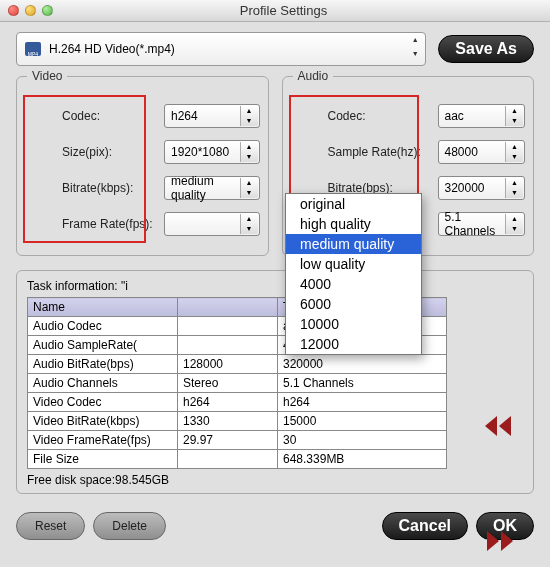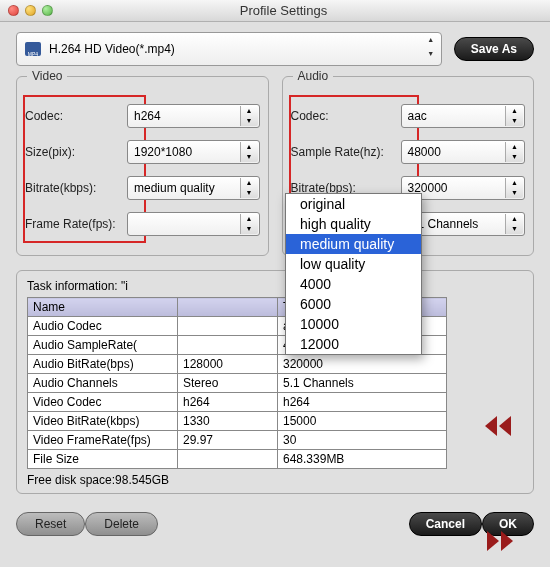--- a/index.html
+++ b/index.html
@@ -11,46 +11,46 @@
   .tl.yellow { background: radial-gradient(circle at 30% 30%, #ffe07a, #e0a528); }
   .tl.green { background: radial-gradient(circle at 30% 30%, #aef0a0, #58b348); }
   .title { flex: 1; text-align: center; font-size: 13px; color: #333; margin-left: -48px; }
   .content { padding: 10px 16px 12px; position: relative; }
   .toprow { display: flex; align-items: center; gap: 12px; margin-bottom: 10px; }
   .profileselect { flex: 1; height: 26px; background: linear-gradient(#fff,#eee); border: 1px solid #999; border-radius: 4px; display: flex; align-items: center; padding: 16px 8px; position: relative; }
   .profileselect .icon { width: 16px; height: 14px; background: #355a9a; border-radius: 2px; margin-right: 8px; position: relative; }
   .profileselect .icon::after { content: "MP4"; position: absolute; bottom: -1px; left: 0; right: 0; font-size: 5px; color: #fff; text-align: center; }
   .profileselect .stepper { position: absolute; right: 2px; top: 2px; bottom: 2px; width: 16px; display: flex; flex-direction: column; }
   .stepbtn { flex:1; font-size:7px; text-align:center; line-height:10px; color:#333; }
-  .blackbtn { background: linear-gradient(#4a4a4a,#1a1a1a); color: #fff; border: 1px solid #000; border-radius: 14px; padding: 4px 16px; font-size: 12px; font-weight: bold; cursor: pointer; }
+  .blackbtn { background: linear-gradient(#4a4a4a,#1a1a1a); color: #fff; border: 1px solid #000; border-radius: 14px; padding: 4px 16px; font-size: 16px; font-weight: bold; cursor: pointer; }
   .panels { display: flex; gap: 13px; position: relative; }
   .panel { flex: 1; border: 1px solid #aaa; border-radius: 6px; padding: 26px 8px 8px 8px; position: relative; }
   .panel-title { position: absolute; top: -8px; left: 10px; background: #e0e0e0; padding: 0 5px; font-size: 12px; color: #333; }
   .redbox { position: absolute; top: 18px; left: 6px; width: 123px; border: 2px solid #d62626; pointer-events: none; }
   #redbox-video { height: 148px; }
   #redbox-audio { height: 148px; width: 130px; }
-  .row { display: flex; align-items: center; margin-bottom: 10px; height: 26px; }
+  .row { display: flex; align-items: center; margin-bottom: 10px; height: 26px; padding-left: 37px; }
   .row label { width: 102px; font-size: 12px; color: #222; }
   .panel.audio .row label { width: 110px; }
   .combo { flex: 1; height: 24px; background: linear-gradient(#fff,#f0f0f0); border: 1px solid #888; border-radius: 3px; display: flex; align-items: center; padding: 0 22px 0 6px; position: relative; font-size: 12px; }
   .combo .stepper { position: absolute; right: 1px; top: 1px; bottom: 1px; width: 18px; border-left: 1px solid #aaa; display:flex; flex-direction:column; background:linear-gradient(#fff,#ddd); border-radius:0 2px 2px 0;}
   .combo .stepper div{flex:1;font-size:7px;text-align:center;line-height:10px;}
   .taskbox { border: 1px solid #aaa; border-radius: 6px; margin-top: 14px; padding: 8px 10px 6px; position: relative; }
   .taskhead { font-size: 12px; margin-bottom: 4px; }
   table.info { border-collapse: collapse; width: 420px; font-size: 12px; }
   table.info th, table.info td { border: 1px solid #888; padding: 2px 5px; text-align: left; height: 19px; background: #fff; }
   table.info th { background: linear-gradient(#d3d3ee,#bcbcdc); font-weight: normal; }
   .freedisk { font-size: 12px; margin-top: 4px; }
   .arrowbtn { position: absolute; right: 14px; width: 34px; height: 24px; display:flex; cursor:pointer; }
   .arrowbtn.prev { top: 145px; }
   .arrowbtn.next { top: 260px; }
   .tri { width: 0; height: 0; border-top: 10px solid transparent; border-bottom: 10px solid transparent; }
   .prev .tri { border-right: 12px solid #9a1c1c; margin-right: 2px; }
   .next .tri { border-left: 12px solid #9a1c1c; margin-left: 2px; }
-  .footer { display: flex; padding: 6px 16px 10px; }
+  .footer { display: flex; padding: 6px 16px 10px; gap: 8px; }
   .footer .gap { flex: 1; }
   .graybtn { background: linear-gradient(#bcbcbc,#8f8f8f); color:#222; border:1px solid #666; border-radius:14px; padding:4px 18px; font-size:12px; cursor:pointer; }
   
   .popup { position: absolute; left: 285px; top: 193px; width: 137px; background: #fff; border: 1px solid #777; box-shadow: 2px 4px 10px rgba(0,0,0,.35); z-index: 50; }
   .popup-item { padding: 2px 14px; font-size: 14px; cursor: pointer; }
   .popup-item.sel { background: #2a63d8; color: #fff; }
 </style>
 </head>
 <body>
 

